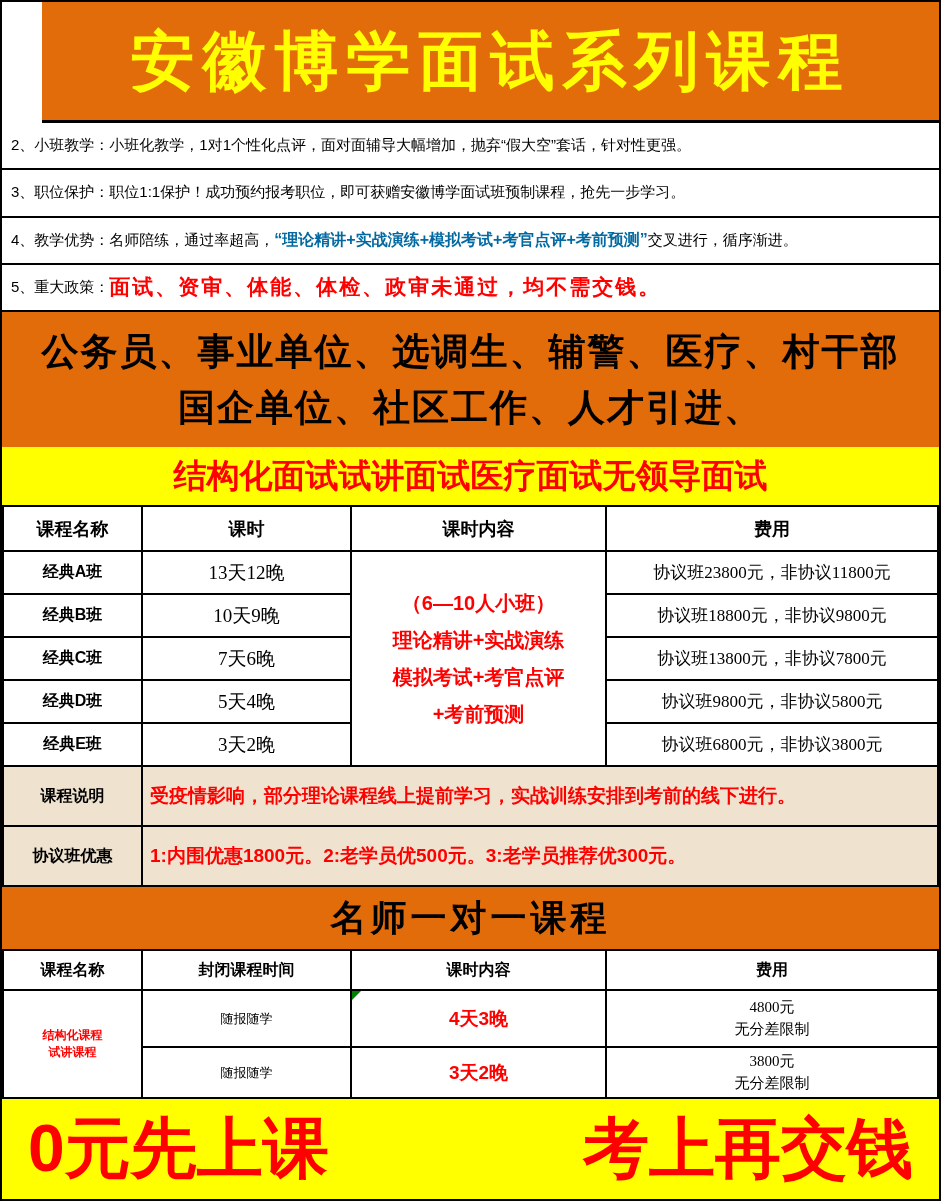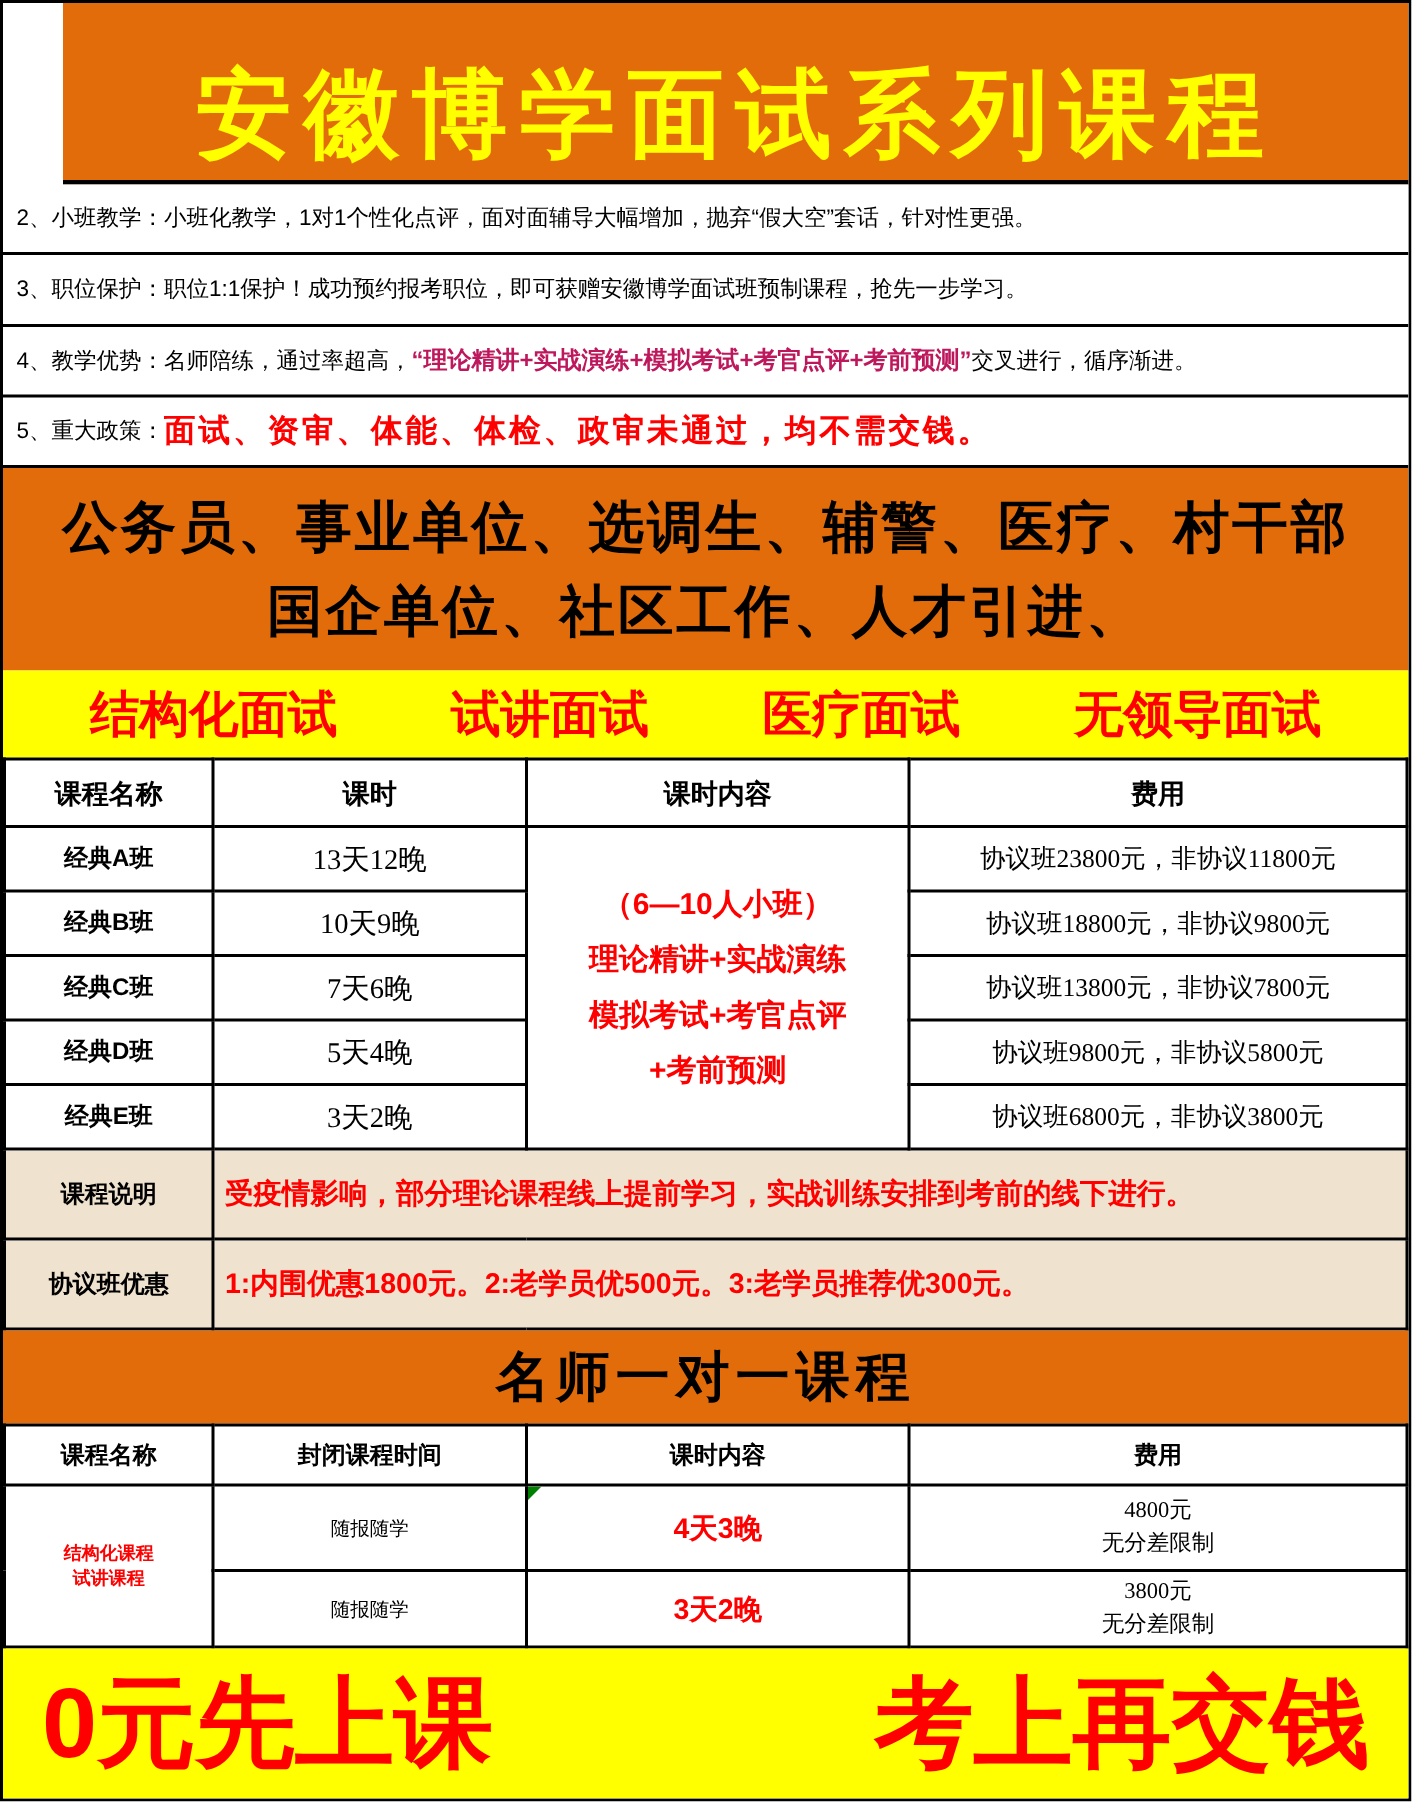--- a/index.html
+++ b/index.html
@@ -7,48 +7,48 @@
     width:941px; height:1201px; box-sizing:border-box;
     border:2px solid #000; background:#fff;
     font-family:"Liberation Sans", sans-serif;
     display:flex; flex-direction:column; overflow:hidden;
   }
 
   
   .title-band {
     height:121px; flex:0 0 121px; background:#E36C0A;
     border-bottom:3px solid #000; box-sizing:border-box;
-    display:flex; align-items:flex-end; justify-content:center;margin-left:40px;
+    display:flex; align-items:center; justify-content:center;margin-left:40px;
   }
   .title-text {
     color:#FFFF00; font-size:64px; font-weight:bold; letter-spacing:8px;
     font-family:"Liberation Serif", serif; white-space:nowrap;
   }
 
   
   .features { flex:0 0 189px; display:flex; flex-direction:column; background:#fff; }
   .feature-row {
     flex:1; border-bottom:2px solid #000; box-sizing:border-box;
     display:flex; align-items:center; padding:0 9px;
     font-size:15px; color:#000; white-space:nowrap; overflow:hidden;
   }
-  .hl { color:#be185d; font-weight:bold; font-size:16px; }
+  .hl { color:#0369a1; font-weight:bold; font-size:16px; }
   .hl-big { color:#FF0000; font-weight:bold; font-size:21px; letter-spacing:2px; }
 
   
   .jobs-band {
     flex:0 0 135px; background:#E36C0A; color:#000;
     display:flex; flex-direction:column; align-items:center; justify-content:center;
     font-weight:bold; font-size:37px; letter-spacing:2px; line-height:1.5;
   }
 
   
   .types-band {
     flex:0 0 58px; background:#FFFF00; color:#FF0000;
-    display:flex; align-items:center; justify-content:space-between;
+    display:flex; align-items:center; justify-content:center;
     padding:0 58px; font-weight:bold; font-size:33px; white-space:nowrap;
   }
 
   
   table { width:100%; border-collapse:collapse; table-layout:fixed; }
   td, th { border:2px solid #000; padding:0; text-align:center; vertical-align:middle; box-sizing:border-box; overflow:hidden; }
 
   .t1-wrap { flex:0 0 380px; }
   .t1 th { height:45px; font-size:18px; font-weight:bold; background:#fff; }
   .t1 tr.data { height:43px; }

